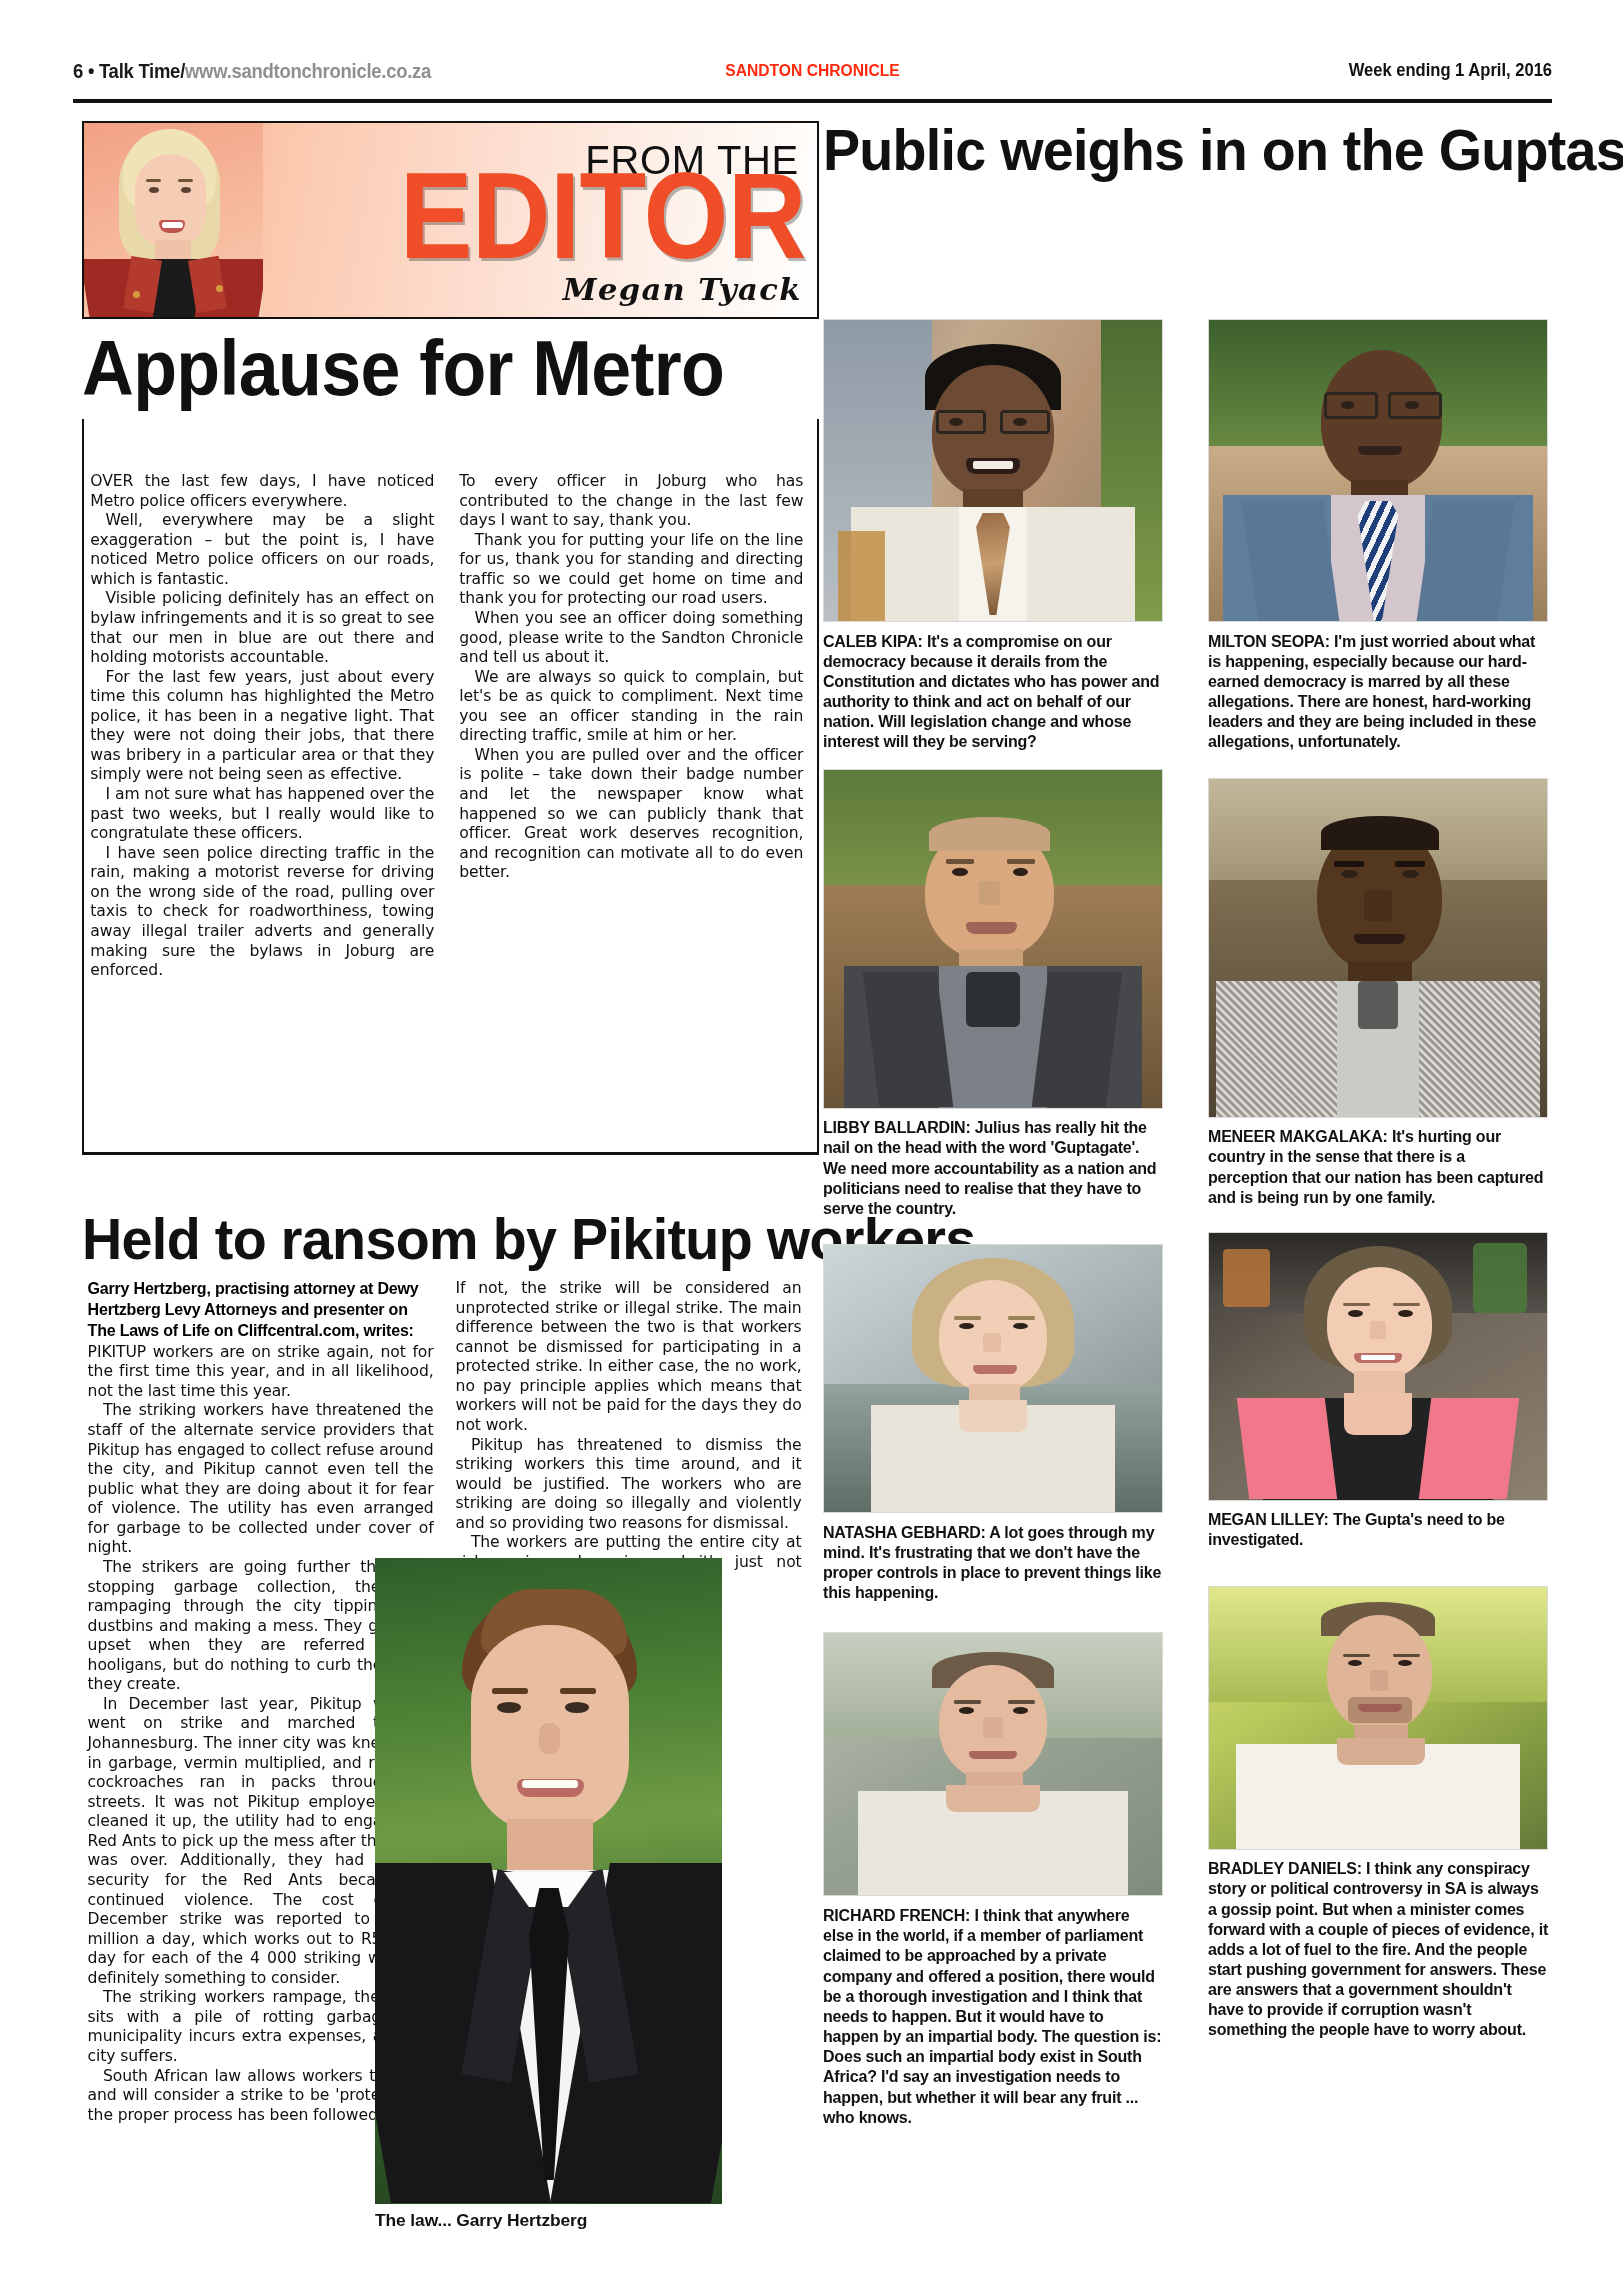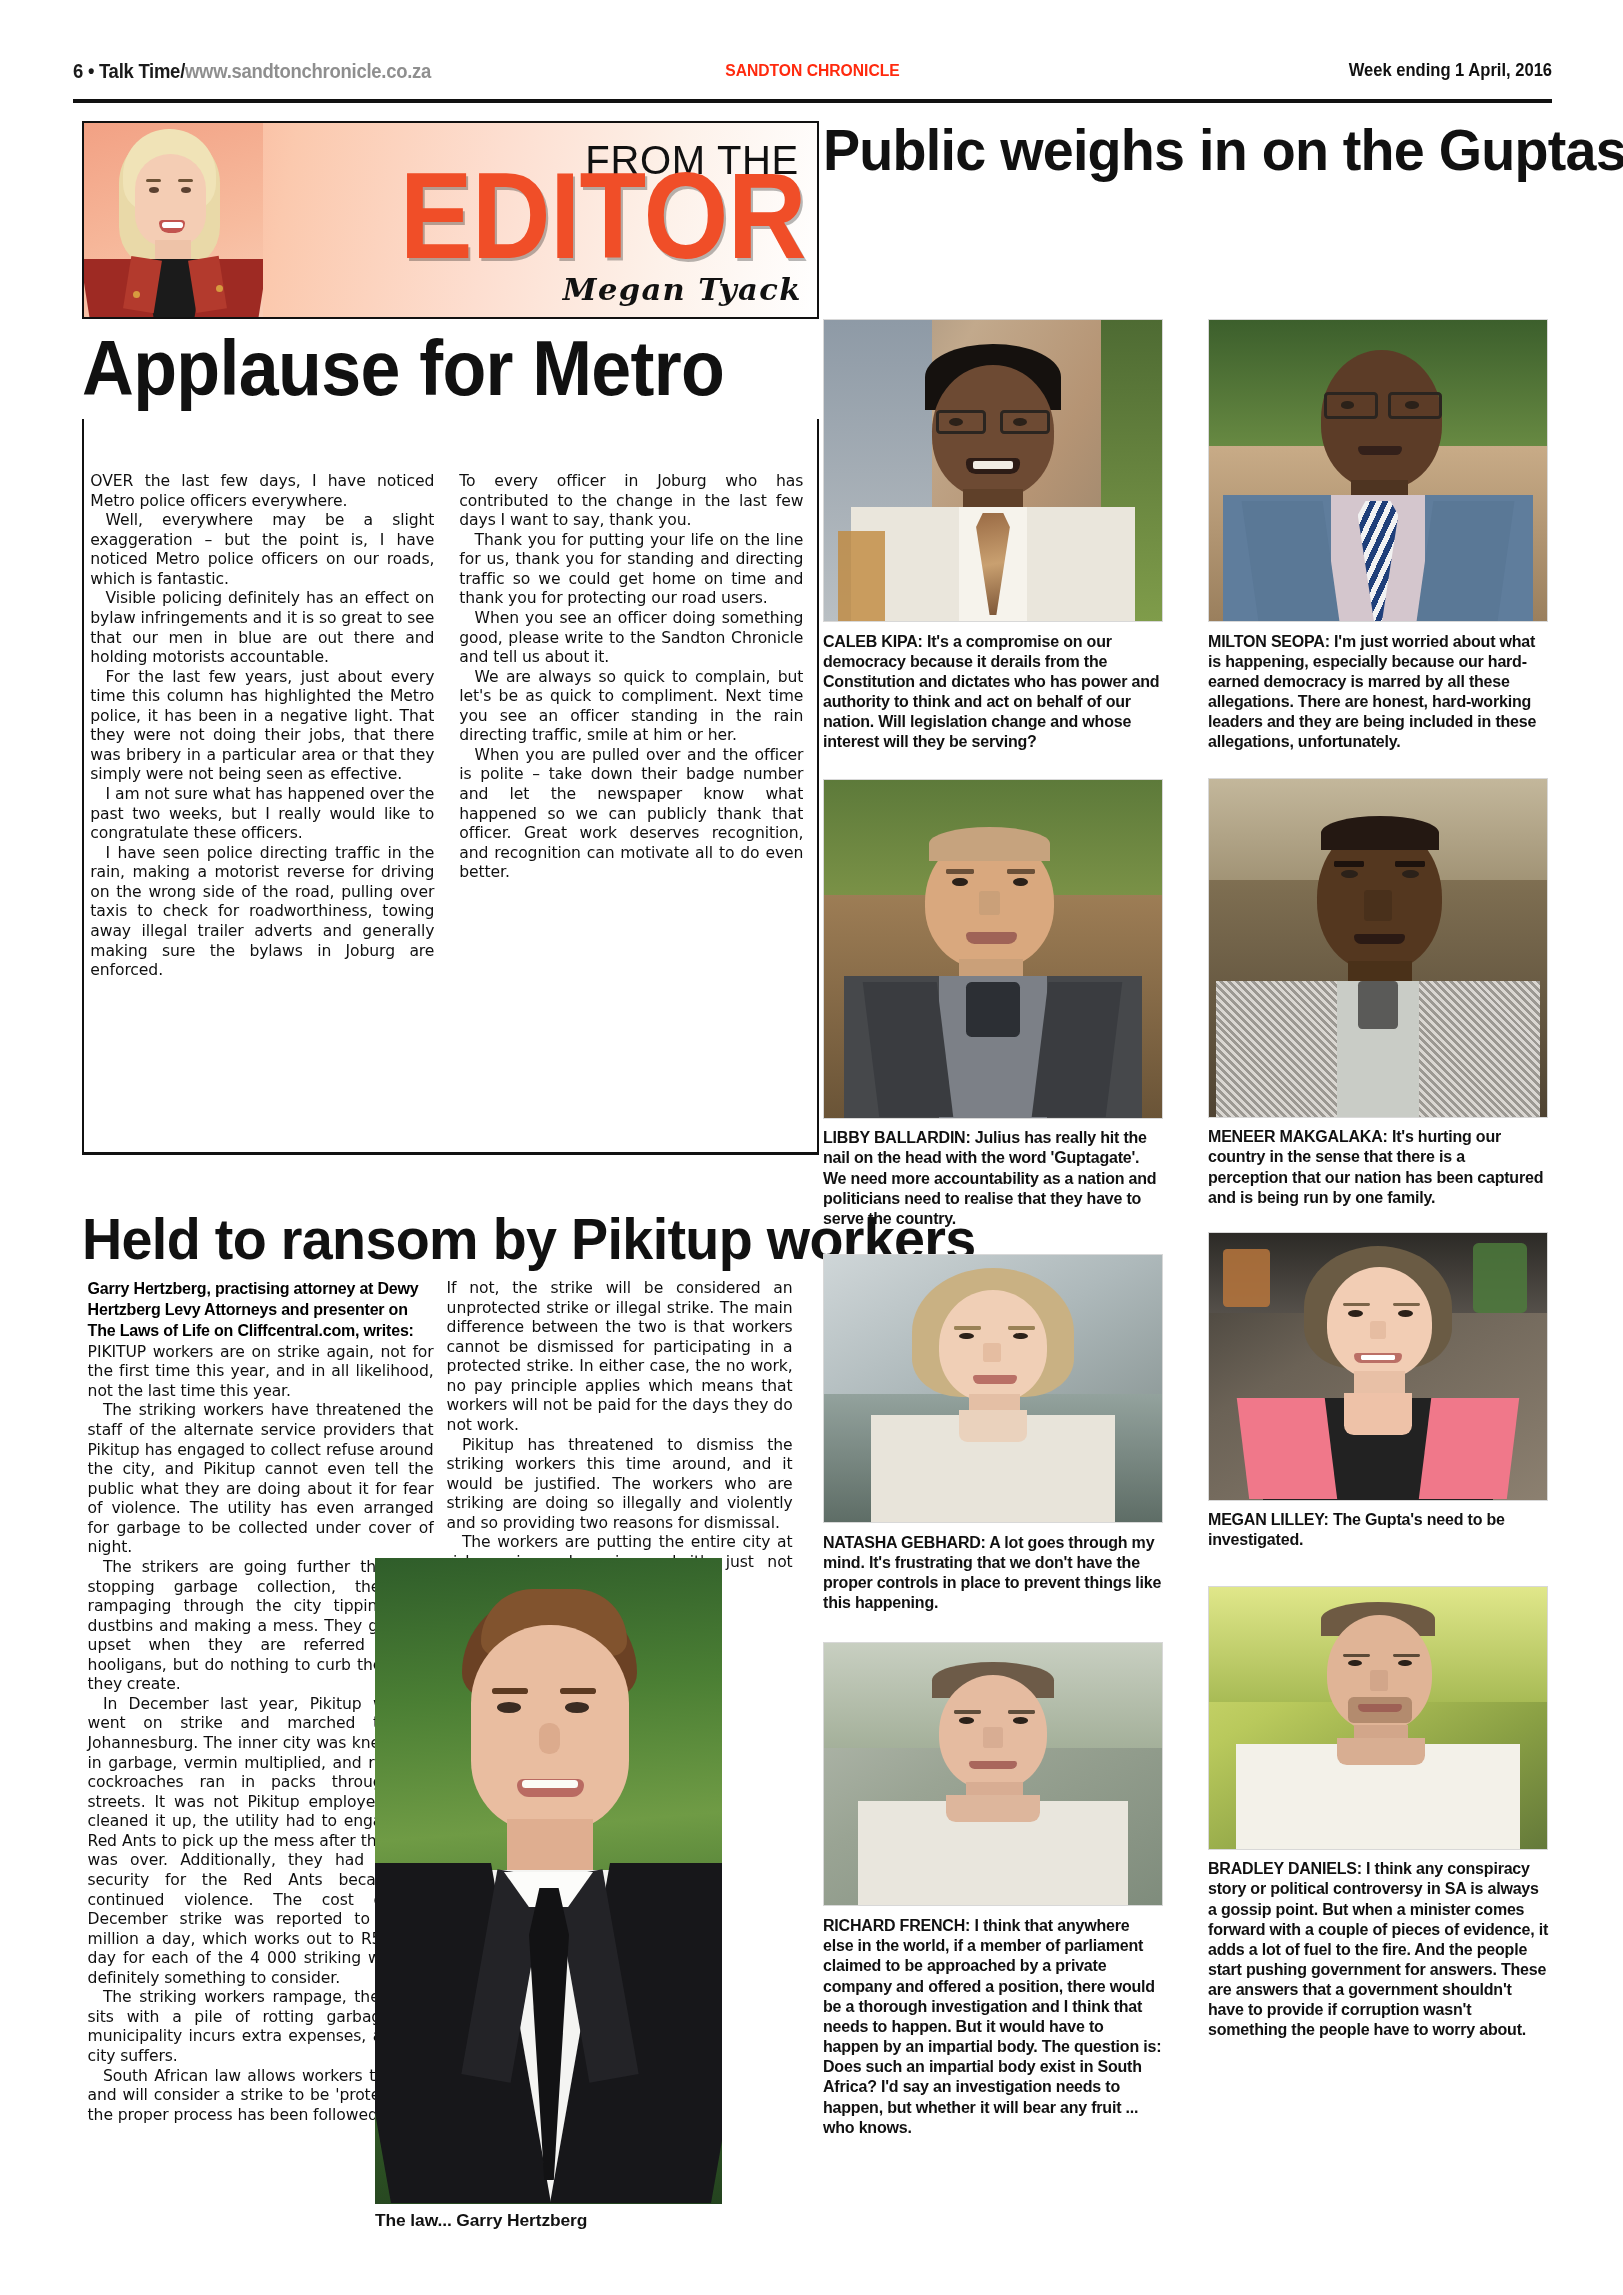--- a/index.html
+++ b/index.html
@@ -165,21 +165,21 @@
     font-size: 58px; font-weight: 900;
     letter-spacing: -0.7px; color: #111;
     white-space: nowrap;
     transform: scaleX(0.96);
     transform-origin: left top;
   }
 
   .ransom-cols {
     position: absolute; left: 0; top: 1158px;
     width: 737px;
-    display: flex; gap: 13px;
+    display: flex; gap: 22px;
     padding: 0 5.6px;
   }
   .ransom-col { width: 346px; }
   .lead-bold {
     font-weight: 900; font-size: 16px; line-height: 1.3;
     font-family: "Liberation Sans", sans-serif;
     letter-spacing: -0.2px;
     margin-bottom: 1.4px;
   }
 
@@ -394,21 +394,21 @@
             <div class="neck" style="left:41%;top:56%;width:18%;height:8%;background:#5f4029"></div>
             <div class="torso" style="left:8%;top:62%;width:84%;height:38%;background:#eae6dc"></div>
             <div style="position:absolute;left:40%;top:62%;width:20%;height:38%;background:#f6f3ec"></div>
             <div style="position:absolute;left:45%;top:64%;width:10%;height:34%;background:linear-gradient(170deg,#9a6b45,#c9a070,#7b5436);clip-path:polygon(20% 0,80% 0,100% 14%,60% 100%,40% 100%,0 14%)"></div>
             <div style="position:absolute;left:4%;top:70%;width:14%;height:30%;background:#c08a3e;opacity:.8"></div>
           </div>
         </div>
         <div class="vox-caption">CALEB KIPA: It's a compromise on our democracy because it derails from the Constitution and dictates who has power and authority to think and act on behalf of our nation. Will legislation change and whose interest will they be serving?</div>
       </div>
 
-      <div class="vox-item" style="margin-top:26px">
+      <div class="vox-item" style="margin-top:16px">
         <div class="vox-photo" style="height:340px">
           <div class="pt">
             <div class="bg" style="background:linear-gradient(140deg,#8d6d4c 0%,#a8855c 35%,#6d5638 70%,#4e3e2a 100%)"></div>
             <div style="position:absolute;left:0;top:0;width:100%;height:38%;background:linear-gradient(180deg,#5d7a3a,#7d9448)"></div>
             <div style="position:absolute;left:0;top:34%;width:100%;height:66%;background:linear-gradient(180deg,#9d7d55,#6a5437)"></div>
             <div class="head" style="left:30%;top:16%;width:38%;height:40%;background:#d9a87e"></div>
             <div class="hair" style="left:31%;top:14%;width:36%;height:10%;background:#c6a37e;border-radius:50% 50% 0 0"></div>
             <div class="eye" style="left:38%;top:29%;width:4.5%;height:2.6%"></div>
             <div class="eye" style="left:56%;top:29%;width:4.5%;height:2.6%"></div>
             <div style="position:absolute;left:36%;top:26.4%;width:8.5%;height:1.4%;background:#6b5038;border-radius:1.4px"></div>

